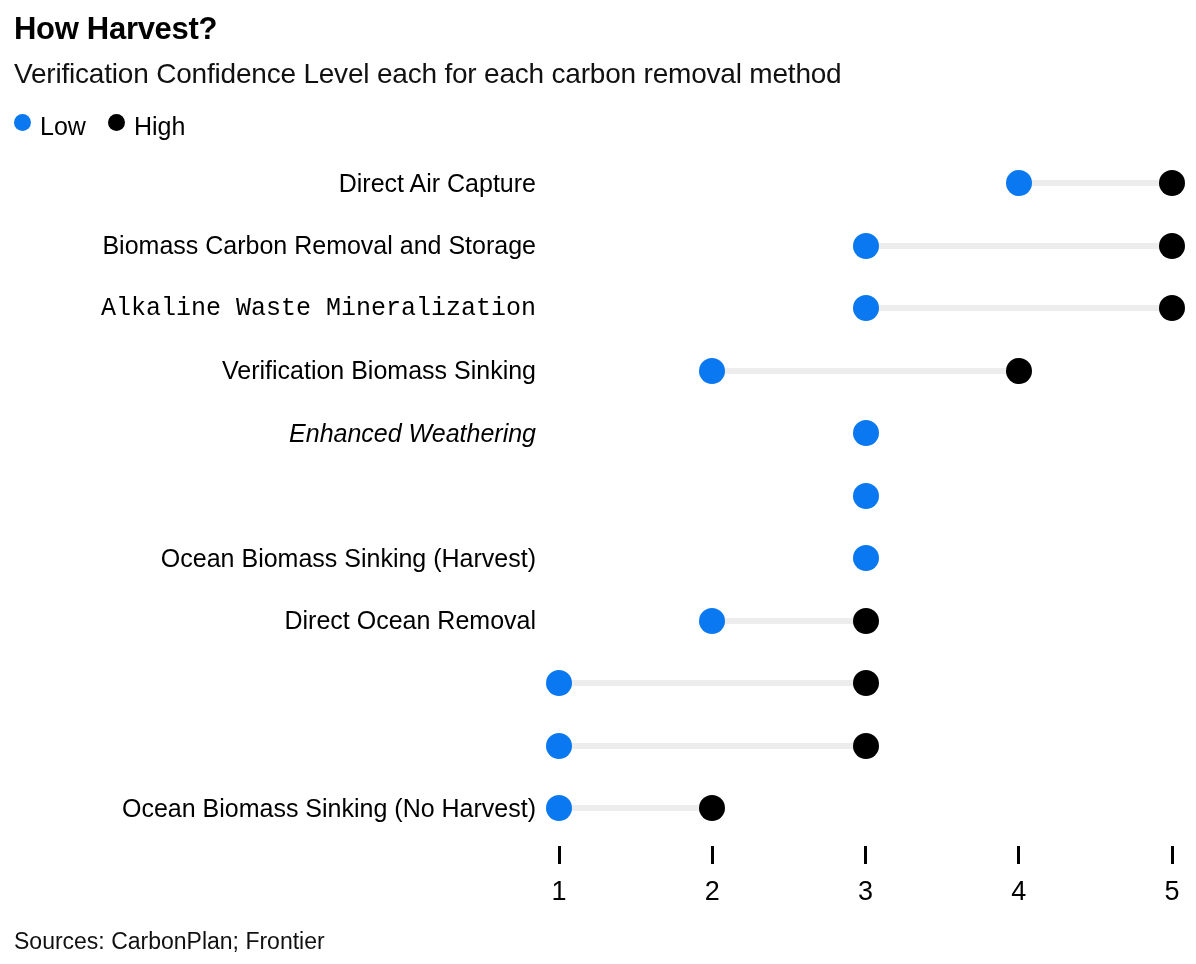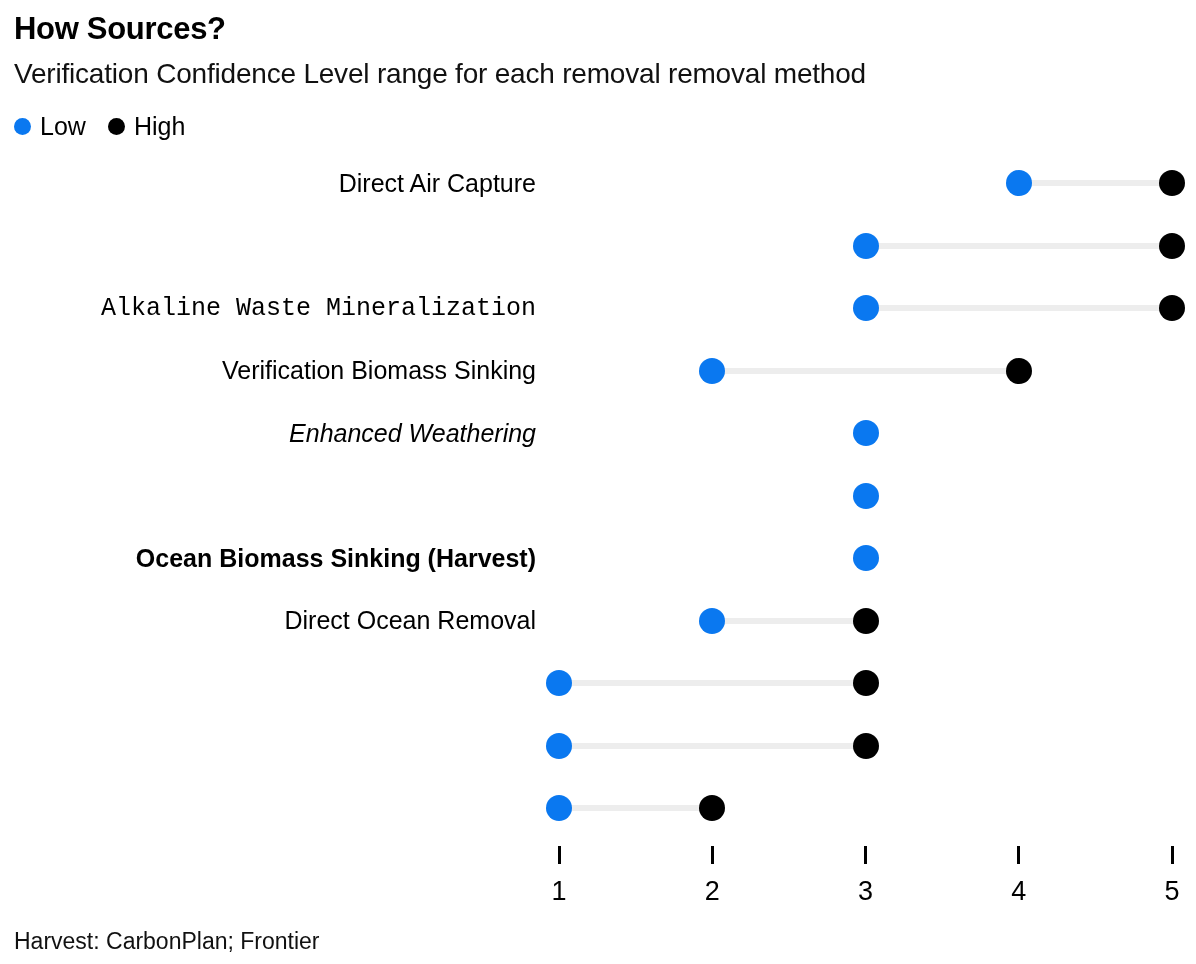--- a/index.html
+++ b/index.html
@@ -43,21 +43,21 @@
     position: absolute;
     left: 14px;
     top: 110px;
     display: flex;
     align-items: center;
     gap: 22px;
     height: 32px;
   }
   .legend-item {
     display: flex;
-    align-items: center;
+    align-items: flex-start;
     gap: 9px;
   }
   .legend-swatch {
     width: 17px;
     height: 17px;
     border-radius: 50%;
     display: block;
   }
   .legend-label {
     font-size: 25px;
@@ -135,22 +135,22 @@
     left: 14px;
     top: 928px;
     font-size: 23px;
     line-height: 27px;
     color: #111;
   }
 </style>
 </head>
 <body>
 
-<div id="chart-title">How Sources?</div>
-<div id="chart-subtitle">Verification Confidence Level range for each removal removal method</div>
+<div id="chart-title">How Harvest?</div>
+<div id="chart-subtitle">Verification Confidence Level each for each carbon removal method</div>
 
 <div id="legend">
   <div class="legend-item">
     <span class="legend-swatch" style="background:#0a78f0"></span>
     <span class="legend-label">Low</span>
   </div>
   <div class="legend-item">
     <span class="legend-swatch" style="background:#000000"></span>
     <span class="legend-label">High</span>
   </div>
@@ -158,20 +158,21 @@
 
 <div id="plot">
   <div id="rows">
       <div class="row" style="top: 2px;">
         <div class="row-label" style="top: 16.5px;">Direct Air Capture</div>
         <div class="range-bar" style="left: 1018.75px; width: 153.25px; top: 28px;"></div>
         <div class="dot dot-high" style="left: 1159px; top: 18px;"></div>
         <div class="dot dot-low" style="left: 1005.75px; top: 18px;"></div>
       </div>
       <div class="row" style="top: 64.5px;">
+        <div class="row-label" style="top: 16.5px;">Biomass Carbon Removal and Storage</div>
         <div class="range-bar" style="left: 865.5px; width: 306.5px; top: 28px;"></div>
         <div class="dot dot-high" style="left: 1159px; top: 18px;"></div>
         <div class="dot dot-low" style="left: 852.5px; top: 18px;"></div>
       </div>
       <div class="row" style="top: 127px; font-family: Liberation Mono, monospace;">
         <div class="row-label" style="top: 16.5px;">Alkaline Waste Mineralization</div>
         <div class="range-bar" style="left: 865.5px; width: 306.5px; top: 28px;"></div>
         <div class="dot dot-high" style="left: 1159px; top: 18px;"></div>
         <div class="dot dot-low" style="left: 852.5px; top: 18px;"></div>
       </div>
@@ -182,52 +183,53 @@
         <div class="dot dot-low" style="left: 699.25px; top: 18px;"></div>
       </div>
       <div class="row" style="top: 252px; font-style: italic;">
         <div class="row-label" style="top: 16.5px;">Enhanced Weathering</div>
         <div class="dot dot-low" style="left: 852.5px; top: 18px;"></div>
       </div>
       <div class="row" style="top: 314.5px;">
         <div class="dot dot-low" style="left: 852.5px; top: 18px;"></div>
       </div>
       <div class="row" style="top: 377px;">
-        <div class="row-label" style="top: 16.5px; font-weight: bold;">Ocean Biomass Sinking (Harvest)</div>
+        <div class="row-label" style="top: 16.5px;">Ocean Biomass Sinking (Harvest)</div>
         <div class="dot dot-low" style="left: 852.5px; top: 18px;"></div>
       </div>
       <div class="row" style="top: 439.5px;">
         <div class="row-label" style="top: 16.5px;">Direct Ocean Removal</div>
         <div class="range-bar" style="left: 712.25px; width: 153.25px; top: 28px;"></div>
         <div class="dot dot-high" style="left: 852.5px; top: 18px;"></div>
         <div class="dot dot-low" style="left: 699.25px; top: 18px;"></div>
       </div>
       <div class="row" style="top: 502px;">
         <div class="range-bar" style="left: 559px; width: 306.5px; top: 28px;"></div>
         <div class="dot dot-high" style="left: 852.5px; top: 18px;"></div>
         <div class="dot dot-low" style="left: 546px; top: 18px;"></div>
       </div>
       <div class="row" style="top: 564.5px;">
         <div class="range-bar" style="left: 559px; width: 306.5px; top: 28px;"></div>
         <div class="dot dot-high" style="left: 852.5px; top: 18px;"></div>
         <div class="dot dot-low" style="left: 546px; top: 18px;"></div>
       </div>
       <div class="row" style="top: 627px;">
+        <div class="row-label" style="top: 16.5px;">Ocean Biomass Sinking (No Harvest)</div>
         <div class="range-bar" style="left: 559px; width: 153.25px; top: 28px;"></div>
         <div class="dot dot-high" style="left: 699.25px; top: 18px;"></div>
         <div class="dot dot-low" style="left: 546px; top: 18px;"></div>
       </div>
     </div>
   <div id="axis" style="top: 696px;">
       <div class="tick-mark" style="left: 557.5px;"></div>
       <div class="tick-label" style="left: 529px;">1</div>
       <div class="tick-mark" style="left: 710.75px;"></div>
       <div class="tick-label" style="left: 682.25px;">2</div>
       <div class="tick-mark" style="left: 864px;"></div>
       <div class="tick-label" style="left: 835.5px;">3</div>
       <div class="tick-mark" style="left: 1017.25px;"></div>
       <div class="tick-label" style="left: 988.75px;">4</div>
       <div class="tick-mark" style="left: 1170.5px;"></div>
       <div class="tick-label" style="left: 1142px;">5</div>
     </div>
 </div>
 
-<div id="sources">Harvest: CarbonPlan; Frontier</div>
+<div id="sources">Sources: CarbonPlan; Frontier</div>
 
 </body></html>

